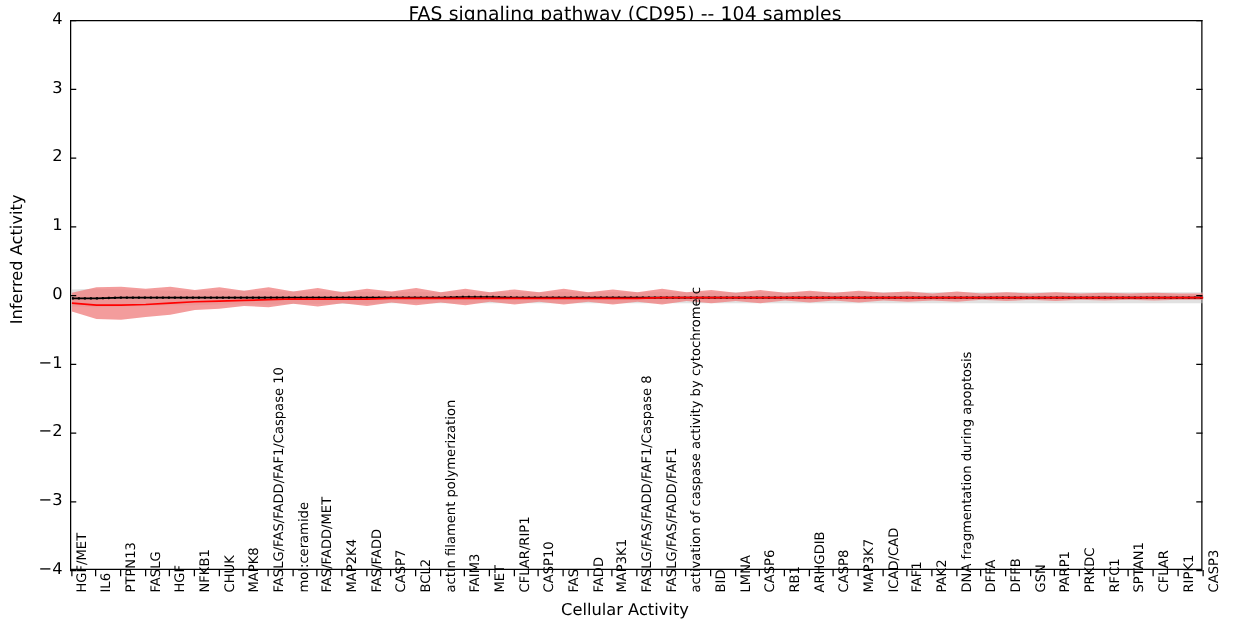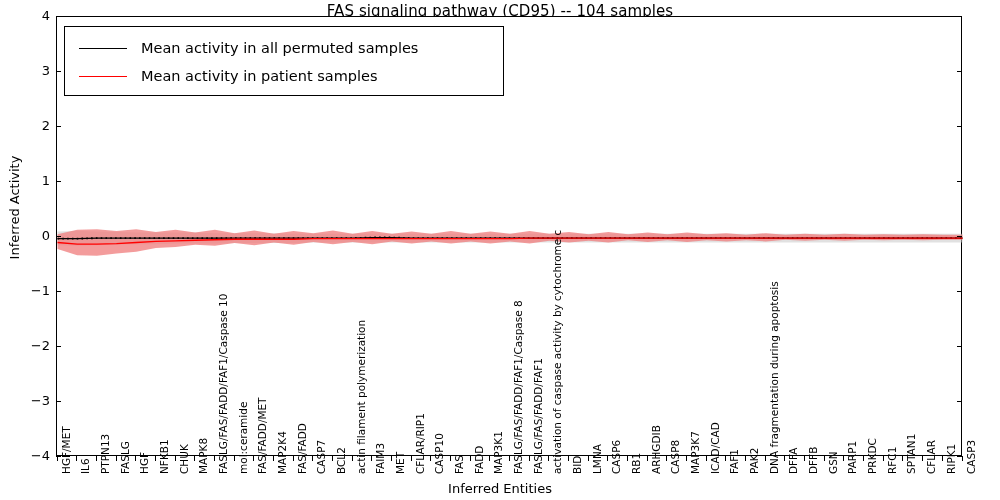--- a/index.html
+++ b/index.html
@@ -34,21 +34,21 @@
   .lgline.red{border-top-color:#ff0000;}
   .lgtxt{font-size:14.5px;}
 </style>
 </head>
 <body>
 
 <div id="fig">
 
   <div id="title">FAS signaling pathway (CD95) -- 104 samples</div>
   <div id="ylabel">Inferred Activity</div>
-  <div id="xlabel">Inferred Entities</div>
+  <div id="xlabel">Cellular Activity</div>
 
   <div id="axes">
     <svg id="plotsvg" viewBox="0 0 906 440" preserveAspectRatio="none">
         <path d="M 0.50 214.50 L 20.17 213.95 L 39.85 214.50 L 59.52 215.05 L 79.20 215.60 L 98.87 215.60 L 118.54 215.60 L 138.22 215.60 L 157.89 216.15 L 177.57 216.15 L 197.24 216.15 L 216.91 216.15 L 236.59 216.70 L 256.26 216.70 L 275.93 216.70 L 295.61 216.70 L 315.28 216.70 L 334.96 216.70 L 354.63 216.70 L 374.30 216.70 L 393.98 216.70 L 413.65 216.70 L 433.33 216.70 L 453.00 216.70 L 472.67 216.70 L 492.35 216.70 L 512.02 216.70 L 531.70 216.70 L 551.37 216.70 L 571.04 216.70 L 590.72 216.70 L 610.39 216.70 L 630.07 216.70 L 649.74 216.70 L 669.41 216.70 L 689.09 216.70 L 708.76 216.70 L 728.43 216.70 L 748.11 216.70 L 767.78 216.70 L 787.46 216.70 L 807.13 216.70 L 826.80 216.70 L 846.48 216.70 L 866.15 216.70 L 885.83 216.70 L 905.50 216.70 L 905.50 225.50 L 885.83 225.50 L 866.15 225.50 L 846.48 225.50 L 826.80 225.50 L 807.13 225.50 L 787.46 225.50 L 767.78 225.50 L 748.11 225.50 L 728.43 225.50 L 708.76 225.50 L 689.09 225.50 L 669.41 225.50 L 649.74 225.50 L 630.07 225.50 L 610.39 225.50 L 590.72 225.50 L 571.04 225.50 L 551.37 225.50 L 531.70 225.50 L 512.02 225.50 L 492.35 225.50 L 472.67 225.50 L 453.00 225.50 L 433.33 225.50 L 413.65 225.50 L 393.98 225.50 L 374.30 225.50 L 354.63 225.50 L 334.96 225.50 L 315.28 225.50 L 295.61 225.50 L 275.93 225.50 L 256.26 225.50 L 236.59 226.05 L 216.91 226.05 L 197.24 226.05 L 177.57 226.05 L 157.89 226.60 L 138.22 226.60 L 118.54 226.60 L 98.87 227.15 L 79.20 227.15 L 59.52 227.70 L 39.85 228.25 L 20.17 228.80 L 0.50 228.25 Z" fill="#c8c8c8" fill-opacity="0.55" stroke="none"></path>
         <path d="M 0.50 217.25 L 20.17 212.85 L 39.85 212.30 L 59.52 213.95 L 79.20 212.30 L 98.87 215.05 L 118.54 212.85 L 138.22 215.60 L 157.89 212.85 L 177.57 216.15 L 197.24 213.40 L 216.91 216.70 L 236.59 213.95 L 256.26 216.15 L 275.93 213.40 L 295.61 216.70 L 315.28 213.95 L 334.96 216.70 L 354.63 214.50 L 374.30 216.70 L 393.98 213.95 L 413.65 216.70 L 433.33 214.50 L 453.00 216.70 L 472.67 213.95 L 492.35 216.70 L 512.02 215.05 L 531.70 217.25 L 551.37 215.05 L 571.04 217.25 L 590.72 215.60 L 610.39 217.25 L 630.07 215.60 L 649.74 217.25 L 669.41 216.15 L 689.09 217.80 L 708.76 216.15 L 728.43 217.80 L 748.11 216.70 L 767.78 217.80 L 787.46 216.70 L 807.13 217.80 L 826.80 217.25 L 846.48 217.80 L 866.15 217.25 L 885.83 217.80 L 905.50 217.80 L 905.50 222.75 L 885.83 222.75 L 866.15 223.30 L 846.48 222.75 L 826.80 223.30 L 807.13 222.75 L 787.46 223.85 L 767.78 222.75 L 748.11 223.85 L 728.43 222.75 L 708.76 224.40 L 689.09 223.30 L 669.41 224.40 L 649.74 223.30 L 630.07 224.95 L 610.39 223.30 L 590.72 224.95 L 571.04 223.30 L 551.37 225.50 L 531.70 223.85 L 512.02 225.50 L 492.35 223.85 L 472.67 226.60 L 453.00 224.40 L 433.33 226.60 L 413.65 224.40 L 393.98 226.60 L 374.30 224.40 L 354.63 226.60 L 334.96 224.40 L 315.28 227.15 L 295.61 224.95 L 275.93 227.15 L 256.26 224.95 L 236.59 227.70 L 216.91 225.50 L 197.24 228.25 L 177.57 226.05 L 157.89 228.80 L 138.22 227.70 L 118.54 229.90 L 98.87 231.00 L 79.20 234.85 L 59.52 236.50 L 39.85 238.70 L 20.17 238.15 L 0.50 232.10 Z" fill="#f08080" fill-opacity="0.78" stroke="none"></path>
         <path d="M 0.50 221.65 L 20.17 221.65 L 39.85 221.10 L 59.52 221.10 L 79.20 221.10 L 98.87 221.10 L 118.54 221.10 L 138.22 221.10 L 157.89 221.10 L 177.57 221.10 L 197.24 221.10 L 216.91 221.10 L 236.59 221.10 L 256.26 221.10 L 275.93 221.10 L 295.61 221.10 L 315.28 220.55 L 334.96 220.55 L 354.63 221.10 L 374.30 221.10 L 393.98 221.10 L 413.65 221.10 L 433.33 221.10 L 453.00 221.10 L 472.67 221.10 L 492.35 221.10 L 512.02 221.10 L 531.70 221.10 L 551.37 221.10 L 571.04 221.10 L 590.72 221.10 L 610.39 221.10 L 630.07 221.10 L 649.74 221.10 L 669.41 221.10 L 689.09 221.10 L 708.76 221.10 L 728.43 221.10 L 748.11 221.10 L 767.78 221.10 L 787.46 221.10 L 807.13 221.10 L 826.80 221.10 L 846.48 221.10 L 866.15 221.10 L 885.83 221.10 L 905.50 221.10" fill="none" stroke="#000000" stroke-width="1.3"></path>
         <path d="M 0.50 221.65 L 20.17 221.65 L 39.85 221.10 L 59.52 221.10 L 79.20 221.10 L 98.87 221.10 L 118.54 221.10 L 138.22 221.10 L 157.89 221.10 L 177.57 221.10 L 197.24 221.10 L 216.91 221.10 L 236.59 221.10 L 256.26 221.10 L 275.93 221.10 L 295.61 221.10 L 315.28 220.55 L 334.96 220.55 L 354.63 221.10 L 374.30 221.10 L 393.98 221.10 L 413.65 221.10 L 433.33 221.10 L 453.00 221.10 L 472.67 221.10 L 492.35 221.10 L 512.02 221.10 L 531.70 221.10 L 551.37 221.10 L 571.04 221.10 L 590.72 221.10 L 610.39 221.10 L 630.07 221.10 L 649.74 221.10 L 669.41 221.10 L 689.09 221.10 L 708.76 221.10 L 728.43 221.10 L 748.11 221.10 L 767.78 221.10 L 787.46 221.10 L 807.13 221.10 L 826.80 221.10 L 846.48 221.10 L 866.15 221.10 L 885.83 221.10 L 905.50 221.10" fill="none" stroke="#000000" stroke-width="1.9" stroke-dasharray="1.6 3.2" stroke-linecap="butt"></path>
         <path d="M 0.50 225.50 L 20.17 227.15 L 39.85 227.15 L 59.52 226.60 L 79.20 225.50 L 98.87 224.40 L 118.54 223.85 L 138.22 223.30 L 157.89 222.75 L 177.57 222.20 L 197.24 222.20 L 216.91 222.20 L 236.59 222.20 L 256.26 221.65 L 275.93 221.65 L 295.61 221.65 L 315.28 221.65 L 334.96 221.65 L 354.63 221.65 L 374.30 221.65 L 393.98 221.65 L 413.65 221.65 L 433.33 221.65 L 453.00 221.65 L 472.67 221.10 L 492.35 221.10 L 512.02 221.10 L 531.70 221.10 L 551.37 221.10 L 571.04 221.10 L 590.72 221.10 L 610.39 221.10 L 630.07 221.10 L 649.74 221.10 L 669.41 221.10 L 689.09 221.10 L 708.76 221.10 L 728.43 221.10 L 748.11 221.10 L 767.78 221.10 L 787.46 221.10 L 807.13 221.10 L 826.80 221.10 L 846.48 221.10 L 866.15 221.10 L 885.83 221.10 L 905.50 221.10" fill="none" stroke="#ff0000" stroke-width="1.4"></path>
       </svg>
   </div>
@@ -172,24 +172,14 @@
       <div class="xtmark" style="position: absolute; left: 902.478px; top: 456px;"></div>
       <div class="xtlabel" style="left: 906.478px; top: 474px;">SPTAN1</div>
       <div class="xtmark" style="position: absolute; left: 922.152px; top: 456px;"></div>
       <div class="xtlabel" style="left: 926.152px; top: 474px;">CFLAR</div>
       <div class="xtmark" style="position: absolute; left: 941.826px; top: 456px;"></div>
       <div class="xtlabel" style="left: 945.826px; top: 474px;">RIPK1</div>
       <div class="xtmark" style="position: absolute; left: 961.5px; top: 456px;"></div>
       <div class="xtlabel" style="left: 965.5px; top: 474px;">CASP3</div>
     </div>
 
-  <div id="legend">
-    <div class="lgrow">
-      <span class="lgline"></span>
-      <span class="lgtxt">Mean activity in all permuted samples</span>
-    </div>
-    <div class="lgrow">
-      <span class="lgline red"></span>
-      <span class="lgtxt">Mean activity in patient samples</span>
-    </div>
-  </div>
 
 </div>
 
 </body></html>

